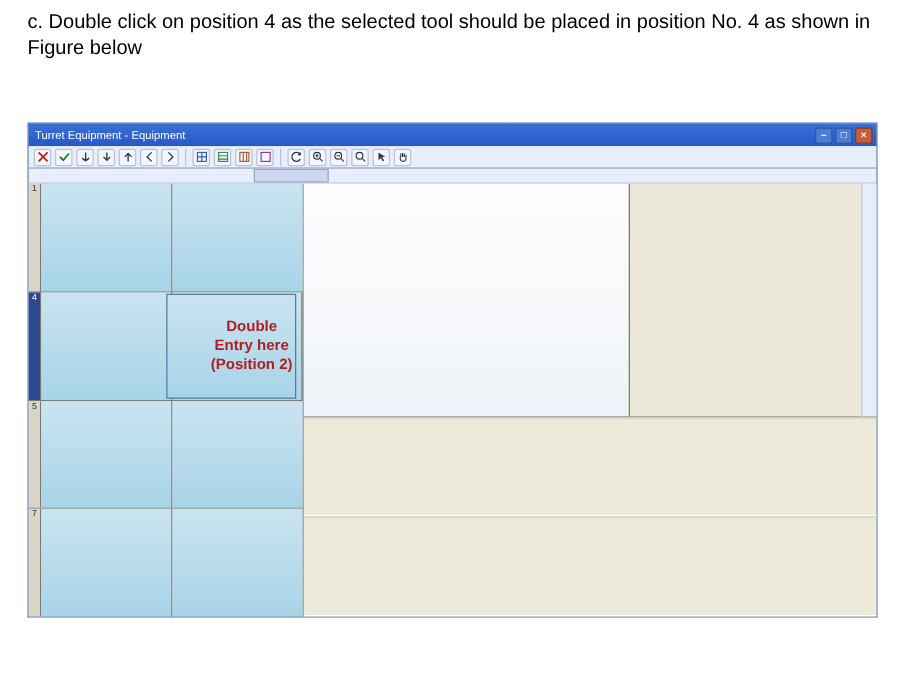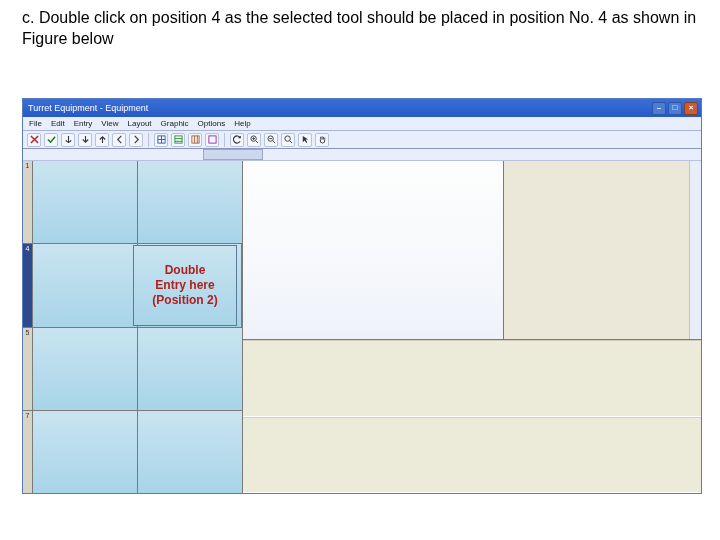--- a/index.html
+++ b/index.html
@@ -21,21 +21,21 @@
   .tbtn svg { width: 9px; height: 9px; }
   .tsep { width: 1px; height: 14px; background: #b8c2dc; margin: 0 2px; }
   .workspace { flex: 1; display: flex; background: #ebe8d9; position: relative; }
   .left-col { width: 220px; display: flex; flex-direction: column; border-right: 1px solid #7a7a7a; }
   .row { flex: 1; display: flex; border-bottom: 1px solid #7a7a7a; position: relative; }
   .row:last-child { border-bottom: none; }
   .numcell { width: 10px; background: #d9d5c6; border-right: 1px solid #7a7a7a; font-size: 7px; color: #333; display: flex; align-items: flex-start; justify-content: center; padding-top: 1px; }
   .cell { flex: 1; background: linear-gradient(#c9e4f0,#a8d4e8); border-right: 1px solid #7a7a7a; }
   .cell:last-child { border-right: none; }
   .row.sel .numcell { background: #2d4a8f; color: #fff; }
-  .callout { position: absolute; left: 110px; top: 1px; width: 104px; bottom: 1px; background: linear-gradient(#c9e4f0,#a8d4e8); border: 1px solid #5a7a9a; display: flex; align-items: center; justify-content: center; text-align: center; }
+  .callout { position: absolute; left: 110px; top: 1px; width: 104px; bottom: 1px; background: linear-gradient(#c9e4f0,#a8d4e8); border: 1px solid #5a7a9a; display: flex; align-items: center; justify-content: flex-end; text-align: center; }
   .callout-text { color: #b02020; font-size: 12px; font-weight: bold; line-height: 1.25; padding: 2px; }
   .right-col { flex: 1; display: flex; flex-direction: column; }
   .canvas-area { flex: 1; display: flex; border-bottom: 1px solid #7a7a7a; }
   .canvas { flex: 0 0 57%; background: linear-gradient(#fdfdfd 0%, #f6f8fb 60%, #eef2f8 100%); border-right: 1px solid #7a7a7a; }
   .side-panel { flex: 1; background: #ebe8d9; position: relative; }
   .side-scroll { position: absolute; right: 0; top: 0; bottom: 0; width: 12px; background: #e9eefc; border-left: 1px solid #b8c2dc; }
   .info-rows { flex: 0 0 46%; display: flex; flex-direction: column; }
   .info-row { flex: 1; background: #ecead9; border-bottom: 1px solid #ffffff; border-top: 1px solid #d2cfbf; }
   .statusbar { height: 14px; background: #e9eefc; border-top: 1px solid #8a96b8; display: flex; align-items: center; justify-content: space-between; padding: 0 6px; font-size: 8px; color: #444; }
   .top-scroll { height: 12px; background: #e9eefc; border-bottom: 1px solid #b8c2dc; display: flex; }
@@ -59,30 +59,20 @@
             </div>
           <div class="win-btn max">
               <span>□</span>
             </div>
           <div class="win-btn">
               <span>×</span>
             </div>
         </div>
       </div>
 
-      <div class="menubar">
-        <span>File</span>
-        <span>Edit</span>
-        <span>Entry</span>
-        <span>View</span>
-        <span>Layout</span>
-        <span>Graphic</span>
-        <span>Options</span>
-        <span>Help</span>
-      </div>
 
       <div class="toolbar">
         <div class="tbtn">
             <svg viewBox="0 0 10 10">
               <path d="M1 1 L9 9 M9 1 L1 9" stroke="#c02020" stroke-width="1.6"></path>
             </svg>
           </div>
         <div class="tbtn">
             <svg viewBox="0 0 10 10">
               <path d="M1 5 L4 8 L9 2" stroke="#1a7a1a" stroke-width="1.6" fill="none"></path>

